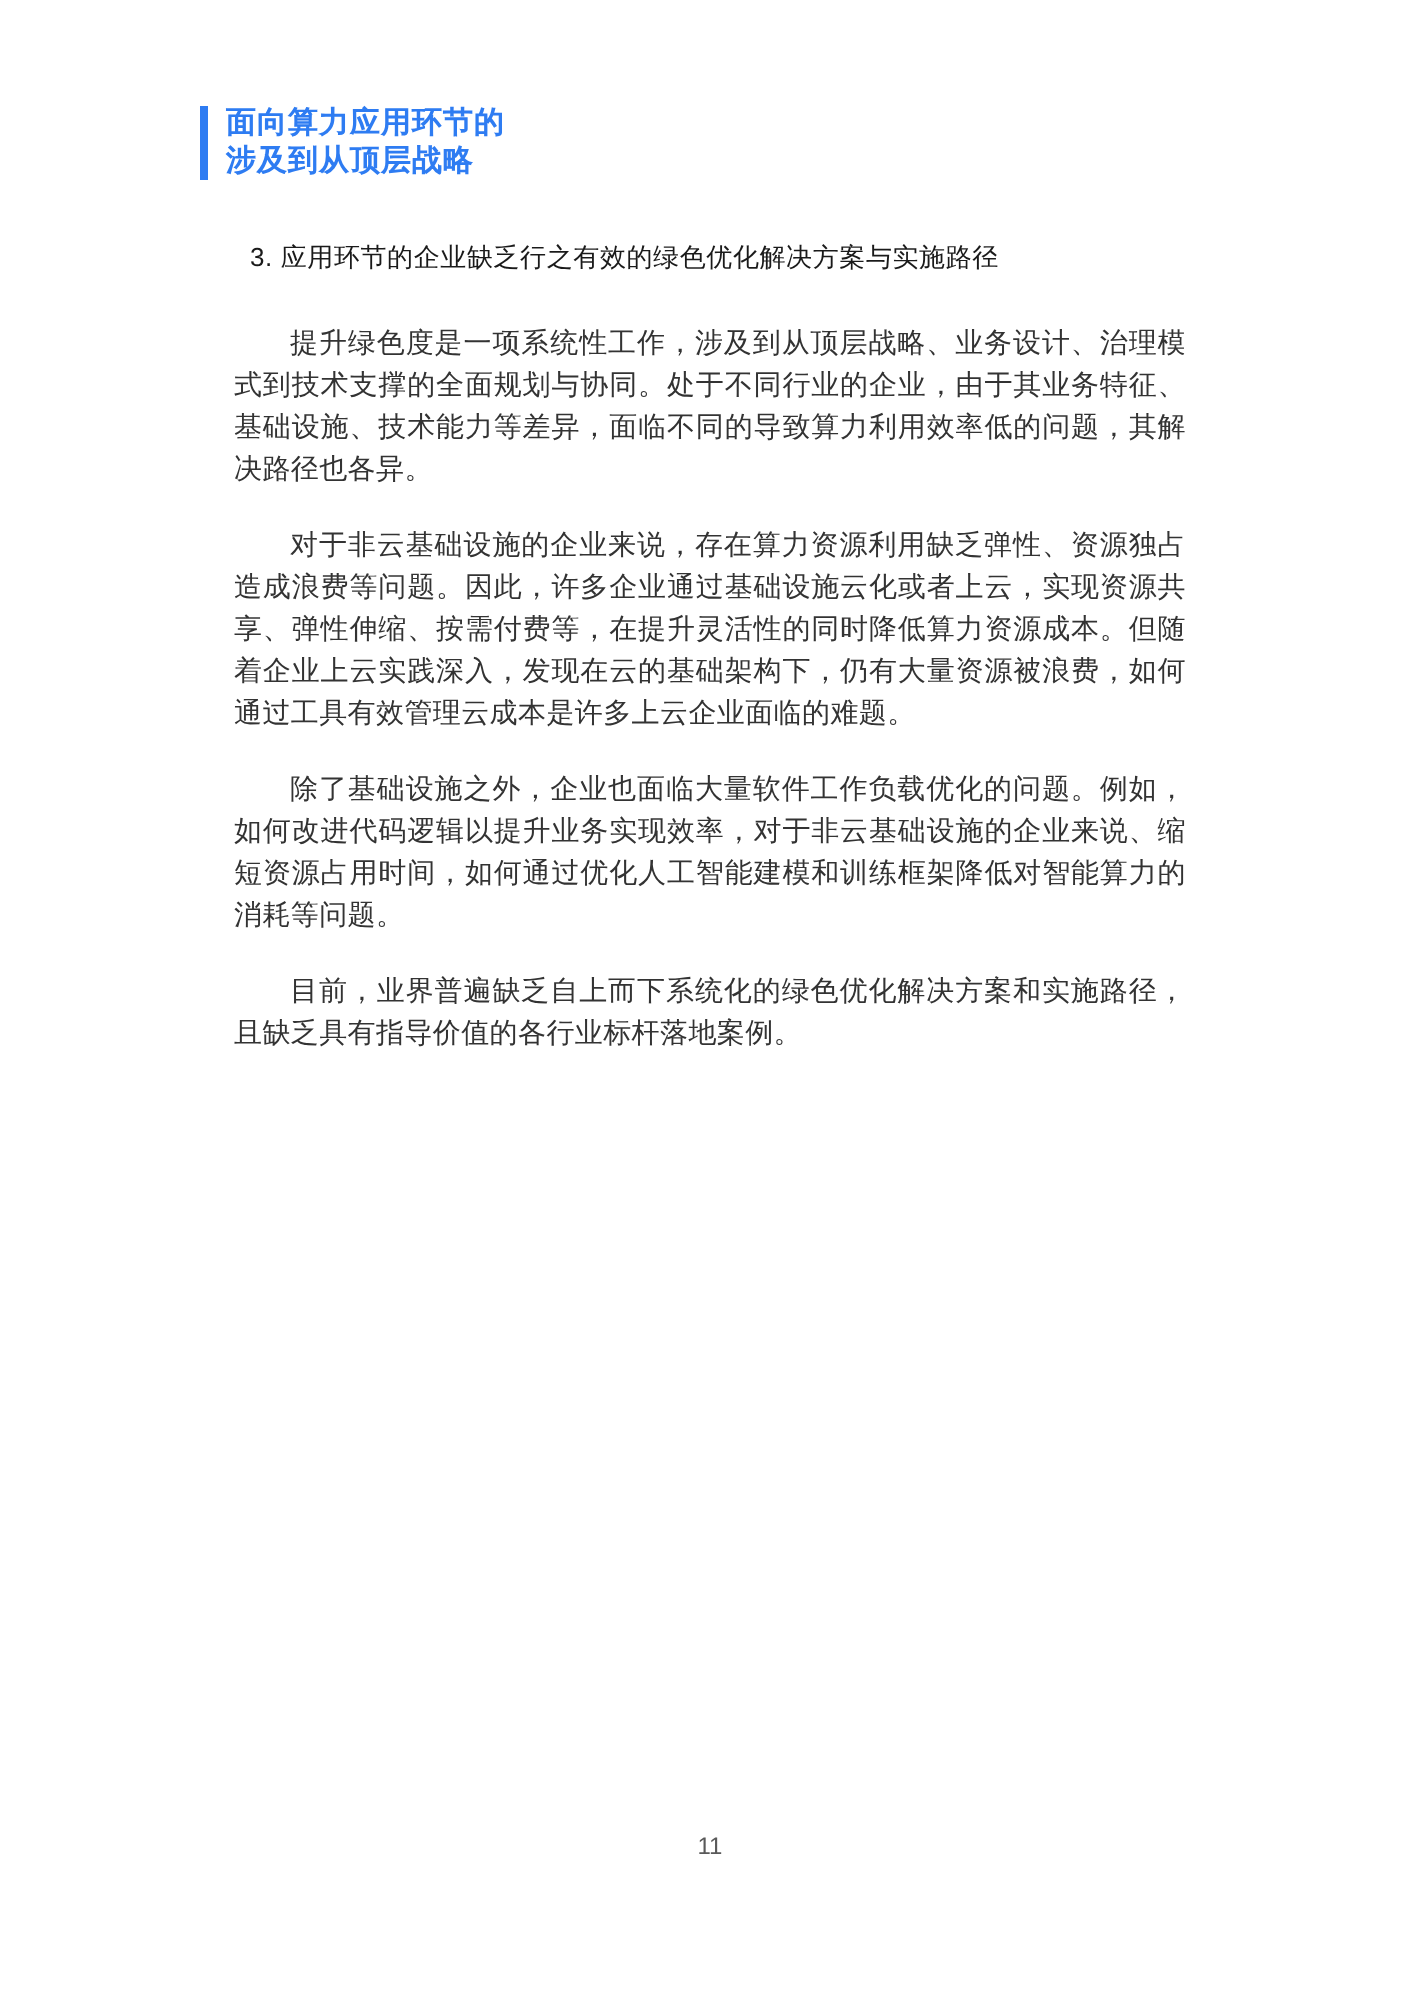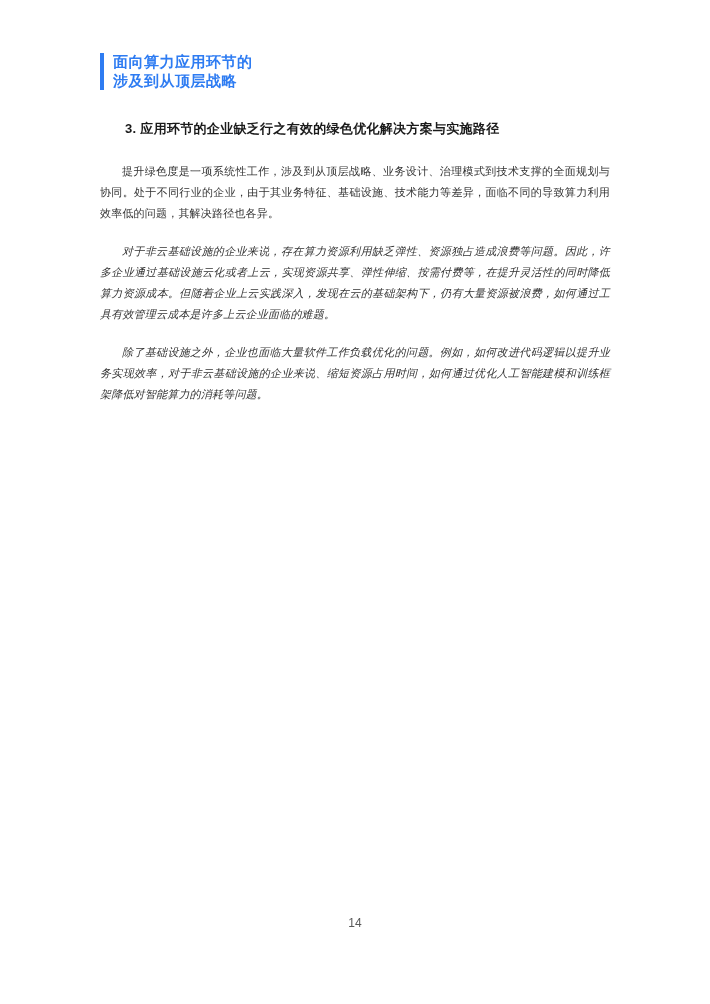--- a/index.html
+++ b/index.html
@@ -40,36 +40,35 @@
   .doc-body {
     position: absolute;
     top: 121px;
     left: 100px;
     width: 510px;
   }
   .section-title {
     margin: 0 0 24px 25px;
     font-size: 13px;
     line-height: 16px;
-    font-weight: bold;
+    font-weight: normal;
     color: #1a1a1a;
     letter-spacing: 0.3px;
   }
   .para {
-    margin: 0;
+    margin: 17px;
     text-indent: 2em;
     text-align: justify;
-    font-size: 11px;
+    font-size: 14px;
     line-height: 21px;
     color: #333333;
     letter-spacing: 0.2px;
   }
   .para + .para {
     margin-top: 17px;
-    font-style: italic;
   }
   
   .page-number {
     position: absolute;
     top: 916px;
     left: 0;
     width: 100%;
     text-align: center;
     font-size: 12px;
     color: #595959;
@@ -86,19 +85,20 @@
       <div>面向算力应用环节的</div>
       <div>涉及到从顶层战略</div>
     </div>
   </header>
 
   <main class="doc-body">
     <h3 class="section-title">3. 应用环节的企业缺乏行之有效的绿色优化解决方案与实施路径</h3>
     <p class="para">提升绿色度是一项系统性工作，涉及到从顶层战略、业务设计、治理模式到技术支撑的全面规划与协同。处于不同行业的企业，由于其业务特征、基础设施、技术能力等差异，面临不同的导致算力利用效率低的问题，其解决路径也各异。</p>
     <p class="para">对于非云基础设施的企业来说，存在算力资源利用缺乏弹性、资源独占造成浪费等问题。因此，许多企业通过基础设施云化或者上云，实现资源共享、弹性伸缩、按需付费等，在提升灵活性的同时降低算力资源成本。但随着企业上云实践深入，发现在云的基础架构下，仍有大量资源被浪费，如何通过工具有效管理云成本是许多上云企业面临的难题。</p>
     <p class="para">除了基础设施之外，企业也面临大量软件工作负载优化的问题。例如，如何改进代码逻辑以提升业务实现效率，对于非云基础设施的企业来说、缩短资源占用时间，如何通过优化人工智能建模和训练框架降低对智能算力的消耗等问题。</p>
+    <p class="para">目前，业界普遍缺乏自上而下系统化的绿色优化解决方案和实施路径，且缺乏具有指导价值的各行业标杆落地案例。</p>
   </main>
 
   <footer>
-    <div class="page-number">14</div>
+    <div class="page-number">11</div>
   </footer>
 
 </div>
 
 </body></html>

